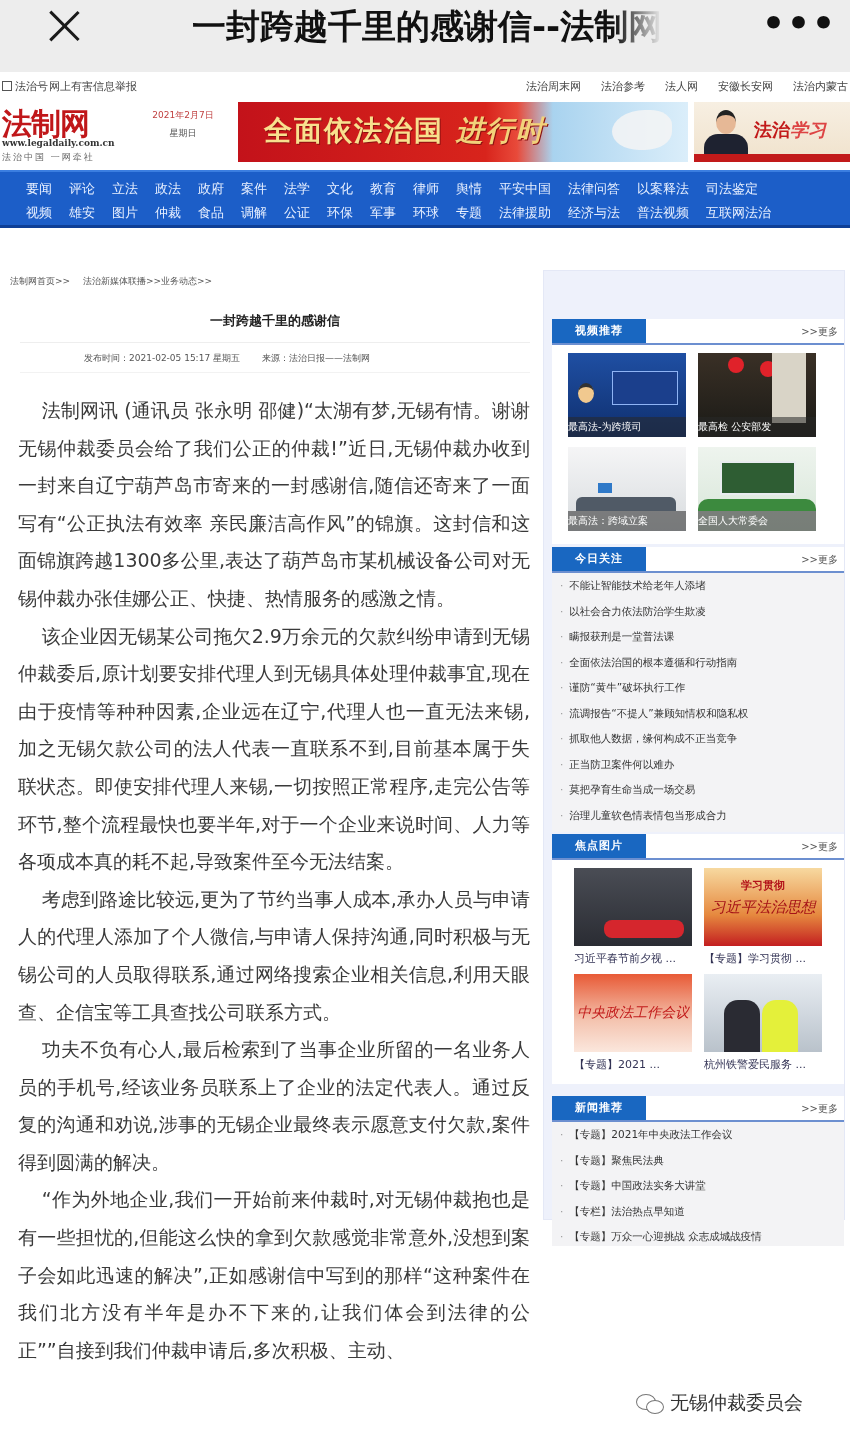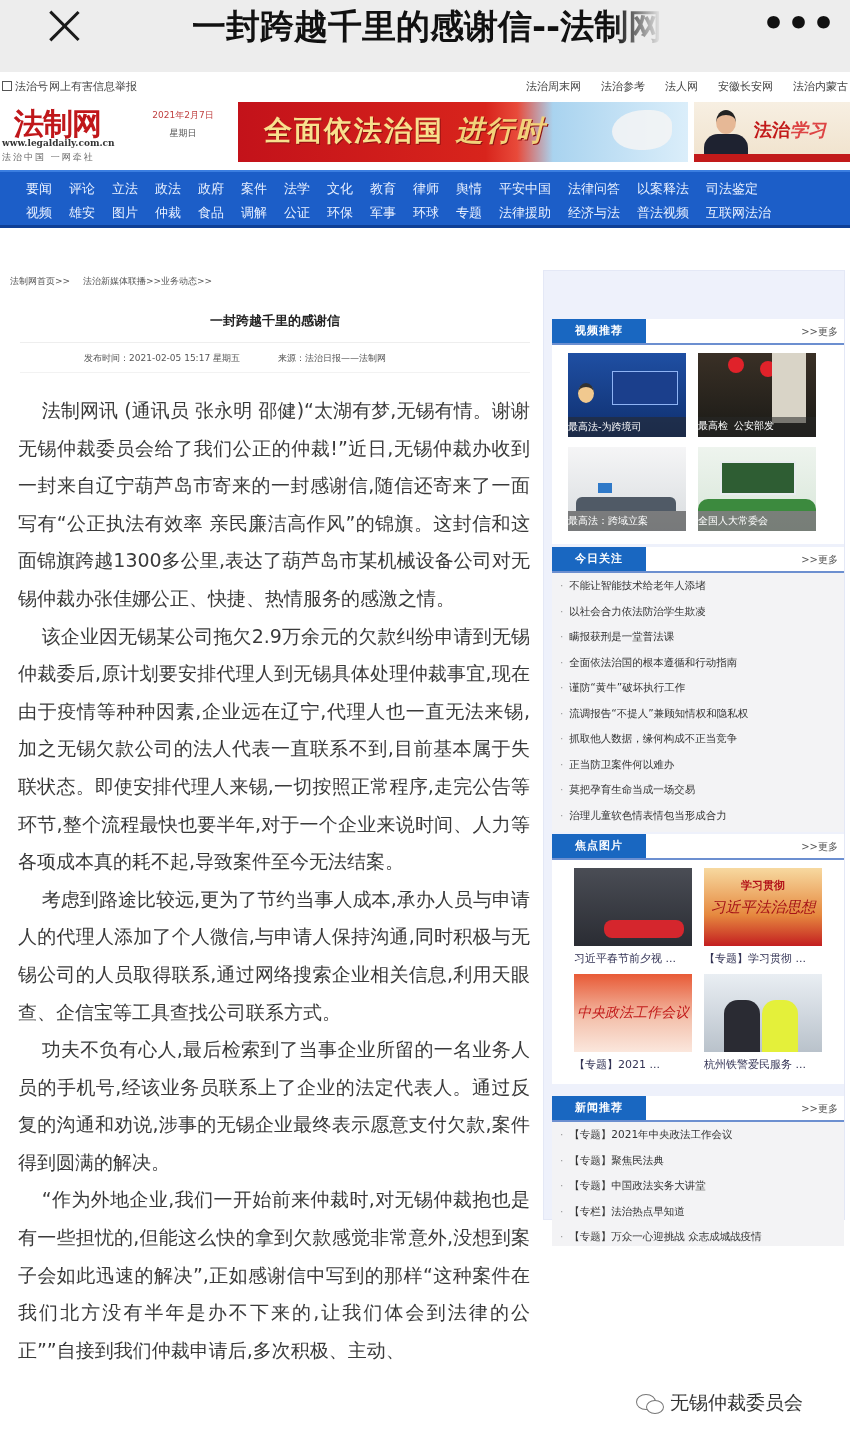--- a/index.html
+++ b/index.html
@@ -20,21 +20,21 @@
     mask-image: linear-gradient(to right, #000 90%, transparent 100%); }
   .topbar .more { position: absolute; left: 762px; top: 6px; font-size: 36px; font-weight: bold; color: #111; line-height: 36px; letter-spacing: 2px; }
 
   
   .toplinks { position: absolute; left: 0; top: 76px; width: 850px; height: 22px; font-size: 11px; color: #444; }
   .toplinks .left { position: absolute; left: 2px; top: 3px; display: flex; gap: 1px; align-items: center; }
   .toplinks .left .sq { display: inline-block; width: 10px; height: 10px; border: 1px solid #555; margin-right: 3px; vertical-align: -1px; }
   .toplinks .right { position: absolute; right: 2px; top: 3px; display: flex; gap: 20px; }
 
   .logo { position: absolute; left: 2px; top: 100px; width: 140px; height: 66px; }
-  .logo .mark { position: absolute; left: 12px; top: 4px; font-size: 30px; color: #c0171a; font-weight: bold; font-family: "DejaVu Serif", serif; letter-spacing: -1px; }
+  .logo .mark { position: absolute; left: 0; top: 4px; font-size: 30px; color: #c0171a; font-weight: bold; font-family: "DejaVu Serif", serif; letter-spacing: -1px; }
   .logo .url { position: absolute; left: 0; top: 38px; font-size: 9px; color: #333; font-weight: bold; font-family: "DejaVu Serif", serif; }
   .logo .slogan { position: absolute; left: 0; top: 51px; font-size: 9px; color: #666; letter-spacing: 2px; }
   .datebox { position: absolute; left: 148px; top: 106px; width: 70px; text-align: center; font-size: 9px; color: #c04040; line-height: 18px; }
   .datebox .wd { color: #555; }
 
   .banner1 { position: absolute; left: 238px; top: 102px; width: 450px; height: 60px;
     background: linear-gradient(90deg, #c3121a 0%, #d8241c 55%, #e84a3a 62%, #a9d3ef 70%, #dbeefa 100%); overflow: hidden; }
   .banner1 .t { position: absolute; left: 26px; top: 10px; font-size: 28px; font-weight: bold; color: #f8e08e; letter-spacing: 2px; white-space: nowrap; text-shadow: 1px 1px 0 #8a1010; }
   .banner1 .t2 { font-family: "DejaVu Serif", serif; font-style: italic; color: #f2d27a; }
   .banner1 .dove { position: absolute; right: 16px; top: 8px; width: 60px; height: 40px; background: #f5f5f5; border-radius: 60% 40% 50% 50%; opacity: .85; }
@@ -51,40 +51,40 @@
   .nav .row { position: absolute; left: 26px; display: flex; font-size: 13px; color: #e8f0ff; }
   .nav .row span { display: inline-block; margin-right: 17px; white-space: nowrap; }
   .nav .r1 { top: 8px; font-family: Liberation Serif, serif; }
   .nav .r2 { top: 32px; }
 
   
   .crumb { position: absolute; left: 10px; top: 275px; font-size: 9px; color: #555; }
   .crumb span { margin-right: 10px; }
   .art-title { position: absolute; left: 20px; top: 312px; width: 510px; text-align: center; font-size: 13px; font-weight: bold; color: #222; }
   .art-sep { position: absolute; left: 20px; top: 342px; width: 510px; height: 1px; background: #eee; }
-  .art-meta { position: absolute; left: 84px; top: 352px; font-size: 9px; color: #555; display: flex; gap: 38px; }
+  .art-meta { position: absolute; left: 84px; top: 352px; font-size: 9px; color: #555; display: flex; gap: 22px; }
   .art-sep2 { position: absolute; left: 20px; top: 372px; width: 510px; height: 1px; background: #f2f2f2; }
 
   .body-text { position: absolute; left: 18px; top: 392px; width: 512px; font-size: 19px; line-height: 37.6px; color: #3a3a3a; }
   .body-text p { text-indent: 1.25em; text-align: justify; }
 
   
   .sidebar { position: absolute; left: 543px; top: 270px; width: 302px; height: 950px; background: #eef1fb; border: 1px solid #e4e8f6; }
   .box { position: absolute; left: 8px; width: 292px; background: #ffffff; margin-top: 36px; }
   .box-head { position: relative; height: 26px; border-bottom: 2px solid #6c8fd0; }
   .box-head .tab { position: absolute; left: 0; top: 0; width: 94px; height: 24px; background: #1967c1; color: #fff; font-size: 11px; font-weight: bold; text-align: center; line-height: 24px; letter-spacing: 1px; }
   .box-head .more { position: absolute; right: 6px; top: 6px; font-size: 10px; color: #555; }
 
   .thumb-grid { position: relative; padding: 8px 0 0 16px; display: grid; grid-template-columns: 118px 118px; column-gap: 12px; row-gap: 10px; }
   .thumb { position: relative; width: 118px; height: 84px; overflow: hidden; }
   .thumb .cap { position: absolute; left: 0; bottom: 0; width: 100%; height: 20px; background: rgba(40,40,40,.55); color: #fff; font-size: 10px; line-height: 20px; white-space: nowrap; overflow: hidden; }
   .v1 { background: linear-gradient(180deg, #1f4fa3, #0f2f6e); }
   .v1 .panel { position: absolute; left: 44px; top: 18px; width: 66px; height: 34px; background: #1b3f8c; border: 1px solid #8fb4f5; }
   .v1 .man { position: absolute; left: 10px; top: 30px; width: 16px; height: 20px; background: #f1c98f; border-radius: 50%; border-top: 4px solid #333; }
-  .v2 { background: linear-gradient(180deg, #3a3026, #1a1a16); font-family: Liberation Mono, monospace; }
+  .v2 { background: linear-gradient(180deg, #3a3026, #1a1a16); }
   .v2 .lantern { position: absolute; width: 16px; height: 16px; border-radius: 50%; background: #e0222a; }
   .v2 .col { position: absolute; left: 74px; top: 0; width: 34px; height: 70px; background: #d9d4c7; }
   .v3 { background: linear-gradient(180deg, #f5f5f6, #d8dcdf); }
   .v3 .sign { position: absolute; left: 30px; top: 36px; width: 14px; height: 10px; background: #2f79c8; }
   .v3 .people { position: absolute; left: 8px; top: 50px; width: 100px; height: 14px; background: #505a66; border-radius: 6px 6px 0 0; }
   .v4 { background: linear-gradient(180deg, #eef4ee, #d7e6d8); }
   .v4 .board { position: absolute; left: 22px; top: 14px; width: 76px; height: 34px; background: #2e5d33; border: 2px solid #e8ecef; }
   .v4 .tree { position: absolute; left: 0; top: 52px; width: 118px; height: 12px; background: #3c8a3e; border-radius: 10px 10px 0 0; }
 
   .list { list-style: none; padding: 0 0 0 8px; }

